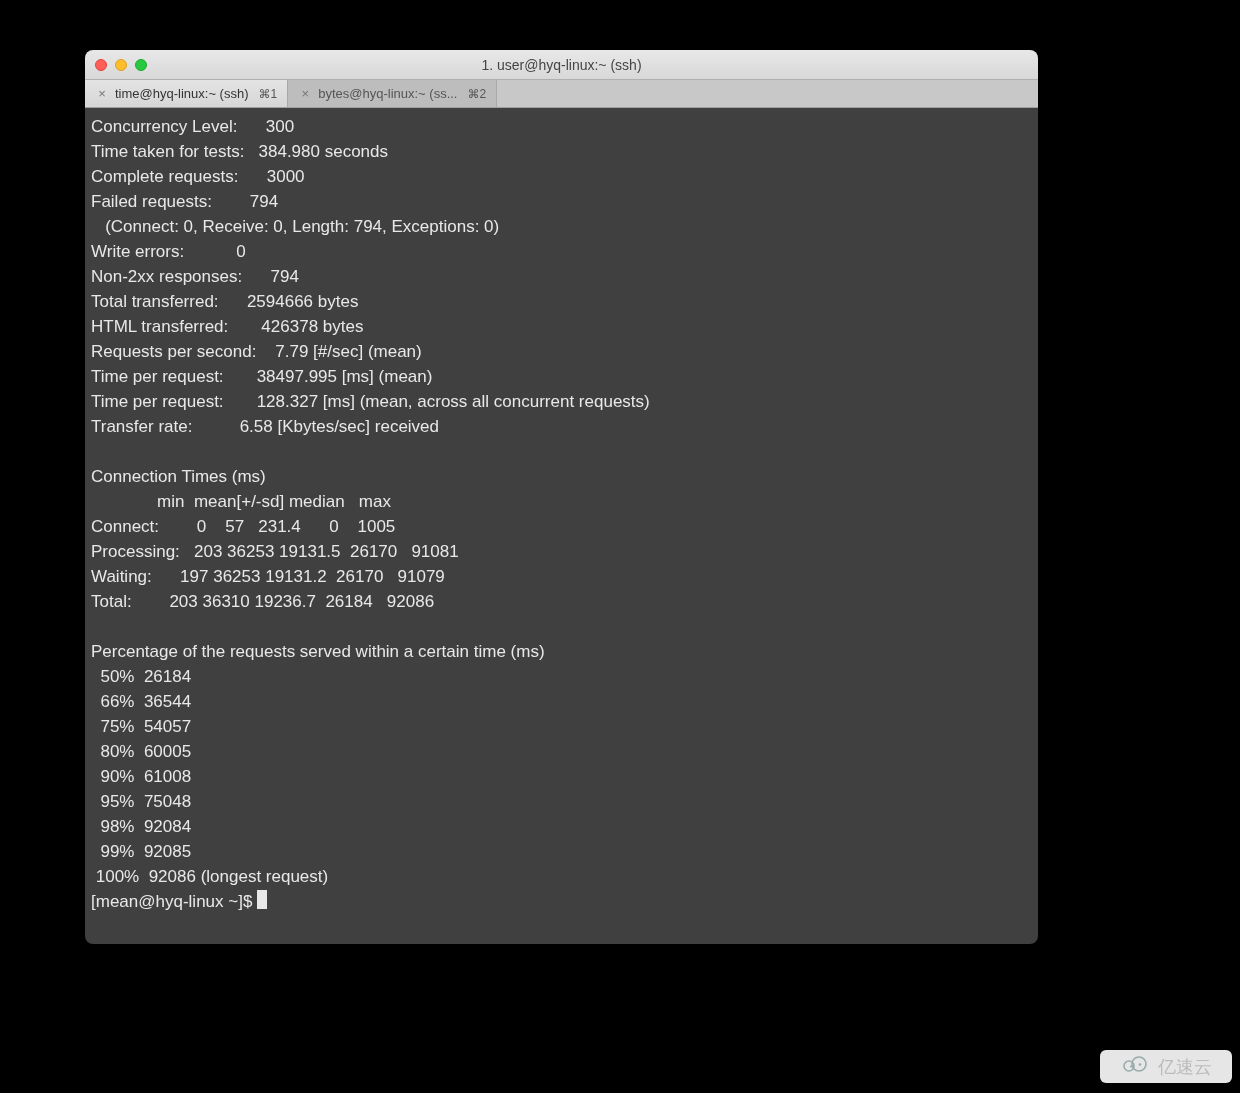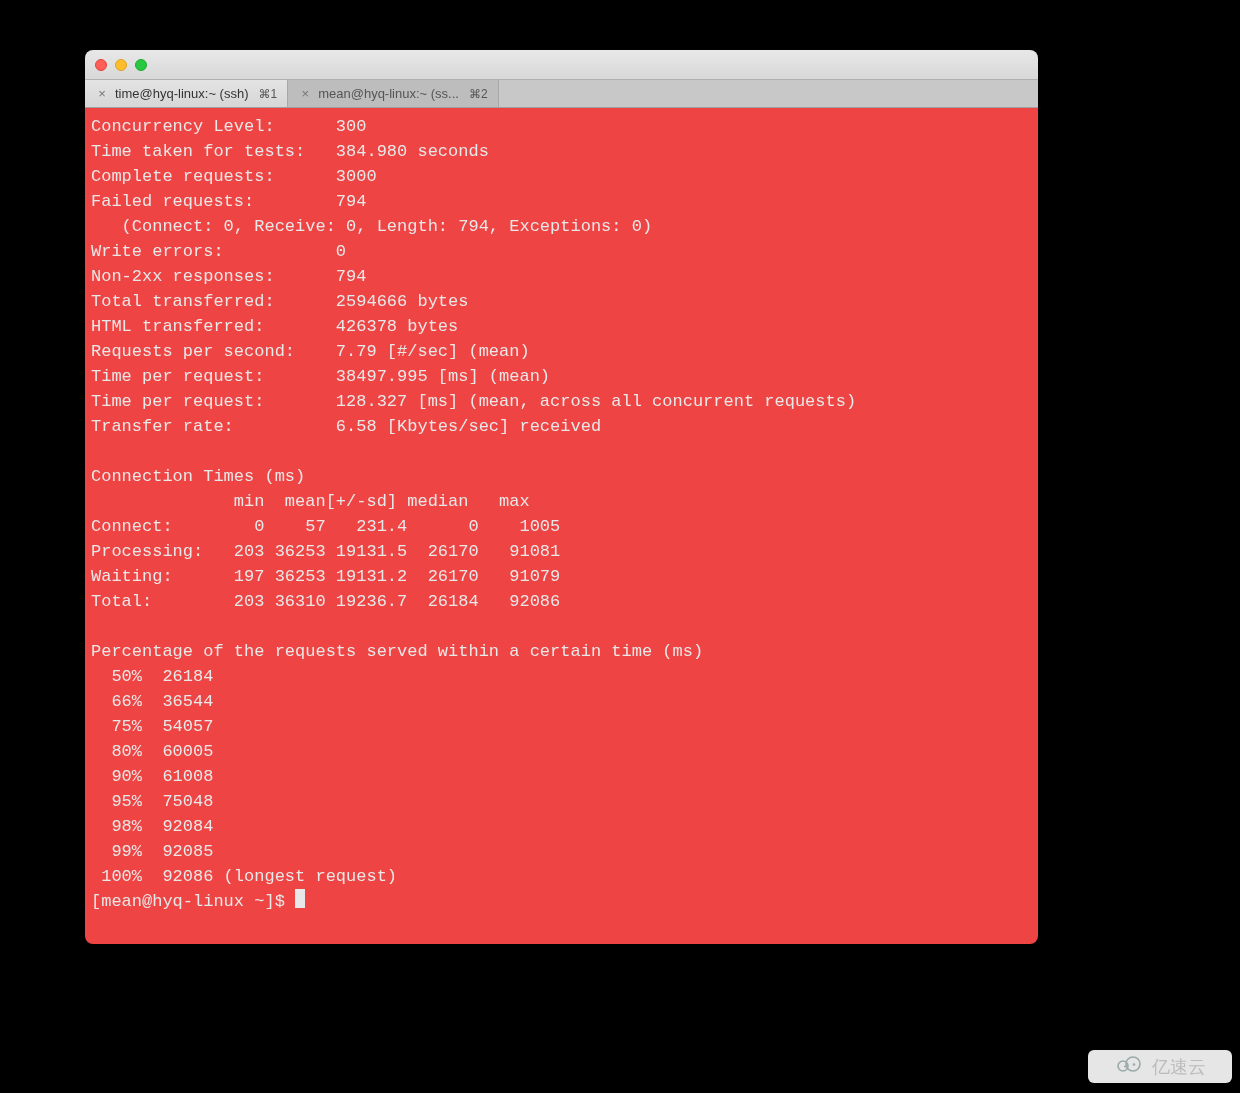--- a/index.html
+++ b/index.html
@@ -75,23 +75,23 @@
     color: #777;
     width: 14px;
     text-align: center;
   }
   .tab .shortcut {
     font-size: 12px;
     color: #555;
     margin-left: 4px;
   }
   .term {
-    background: #ef4444;
+    background: #404040;
     color: #e8e8e8;
-    font-family: Liberation Mono, monospace;
+    font-family: Liberation Sans, sans-serif;
     font-size: 17px;
     line-height: 25px;
     padding: 6px 6px 10px 6px;
     white-space: pre;
     min-height: 836px;
   }
   .cursor {
     display:inline-block;
     width: 10px;
     height: 19px;
@@ -101,49 +101,50 @@
   .watermark {
     position: absolute;
     right: 8px;
     bottom: 10px;
     display: flex;
     align-items: center;
     gap: 8px;
     color: #bbb;
     font-size: 18px;
     background: rgba(255,255,255,0.9);
-    padding: 4px 26px;
+    padding: 4px 20px;
     border-radius: 6px;
   }
   .wm-icon {
     display:inline-block;
   }
 </style>
 </head>
 <body>
 
 <div class="window">
 
   <div class="titlebar">
     <div class="traffic">
       <div class="dot red"></div>
       <div class="dot yellow"></div>
       <div class="dot green"></div>
     </div>
+    <div class="title">1. user@hyq-linux:~ (ssh)</div>
   </div>
 
   <div class="tabbar">
     <div class="tab active">
       <span class="x">×</span>
       <span>time@hyq-linux:~ (ssh)</span>
       <span class="shortcut">⌘1</span>
     </div>
     <div class="tab inactive">
       <span class="x">×</span>
-      <span>mean@hyq-linux:~ (ss...</span>
+      <span>bytes@hyq-linux:~ (ss...</span>
       <span class="shortcut">⌘2</span>
     </div>
   </div>
 
   <div class="term" id="term">Concurrency Level:      300
 Time taken for tests:   384.980 seconds
 Complete requests:      3000
 Failed requests:        794
    (Connect: 0, Receive: 0, Length: 794, Exceptions: 0)
 Write errors:           0

